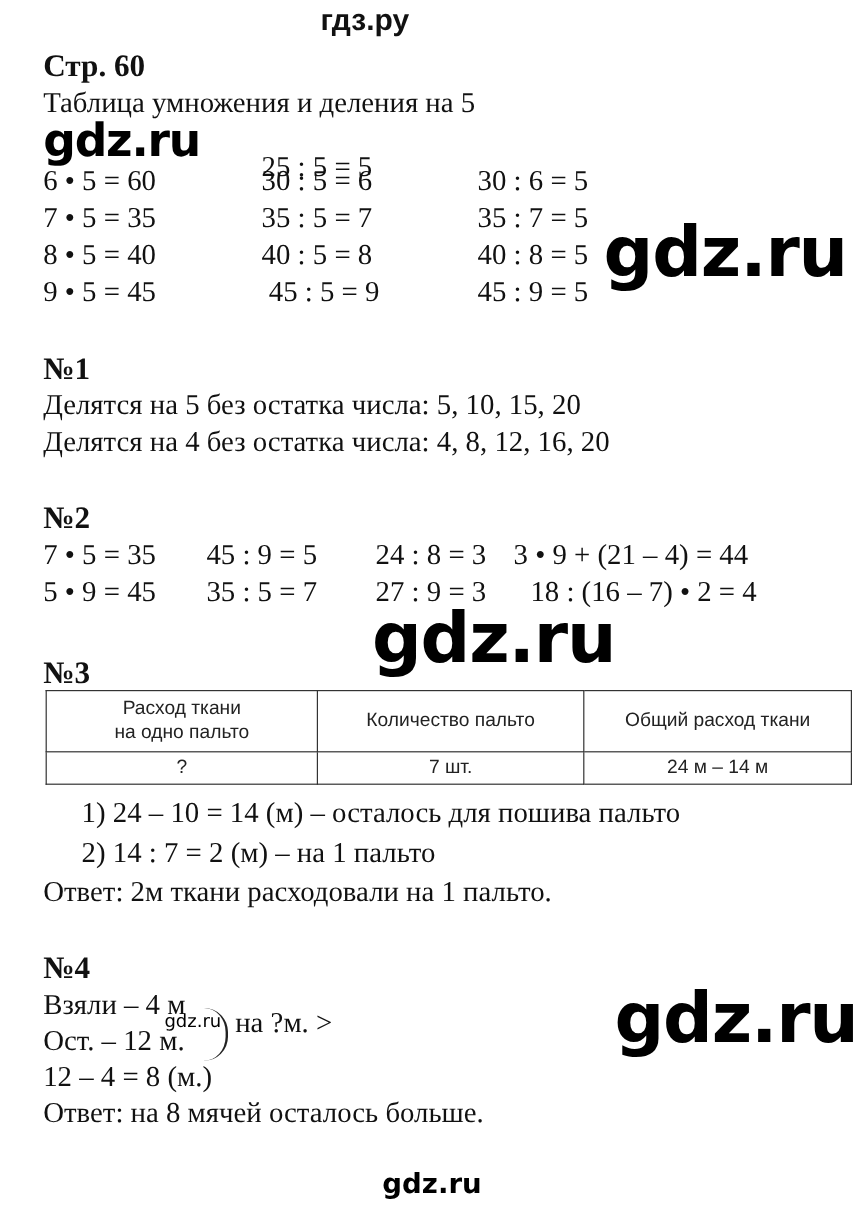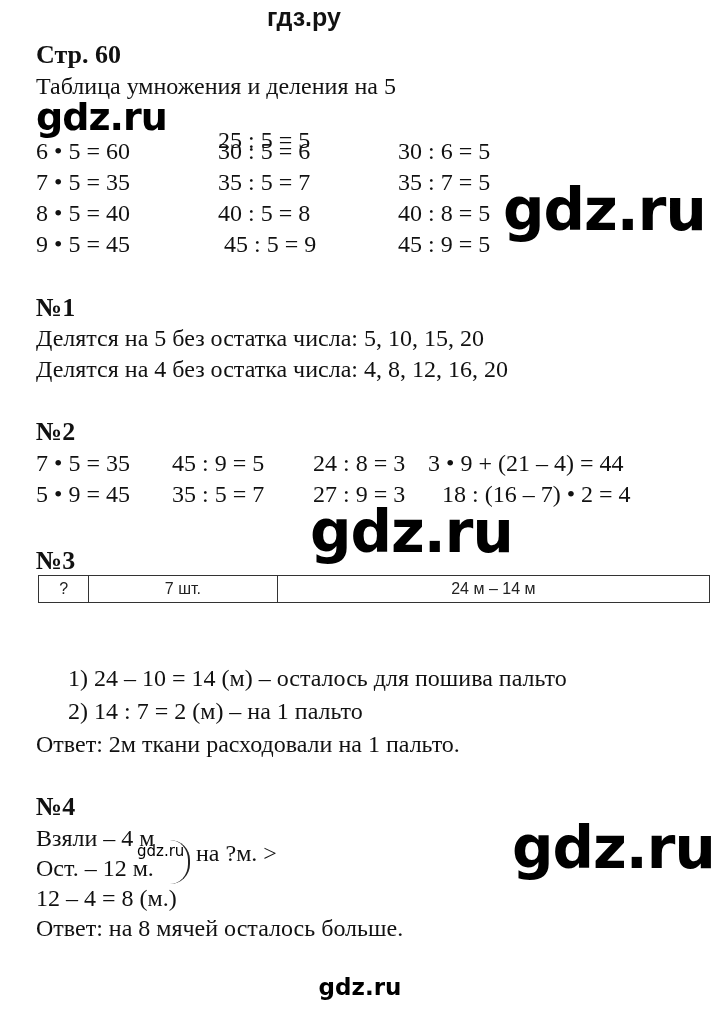--- a/index.html
+++ b/index.html
@@ -63,20 +63,28 @@
 <div class="abs serif txt" style="left:172px;top:480px;">35 : 5 = 7</div>
 <div class="abs serif txt" style="left:313px;top:480px;">27 : 9 = 3</div>
 <div class="abs serif txt" style="left:442px;top:480px;">18 : (16 – 7) • 2 = 4</div>
 
 <div class="abs wm-big" style="left:310px;top:502px;">gdz.ru</div>
 
 <div class="abs serif h-bold" style="left:36px;top:546px;">№3</div>
 
 <table class="data">
   <tbody>
+      <tr>
+    <th style="width:225px;">
+      <div>Расход ткани</div>
+      <div>на одно пальто</div>
+    </th>
+    <th style="width:221px;">Количество пальто</th>
+    <th>Общий расход ткани</th>
+  </tr>
   <tr>
     <td>?</td>
     <td>7 шт.</td>
     <td>24 м – 14 м</td>
   </tr>
 </tbody>
   </table>
 
 <div class="abs serif txt" style="left:68px;top:664px;">1) 24 – 10 = 14 (м) – осталось для пошива пальто</div>
 <div class="abs serif txt" style="left:68px;top:697px;">2) 14 : 7 = 2 (м) – на 1 пальто</div>

